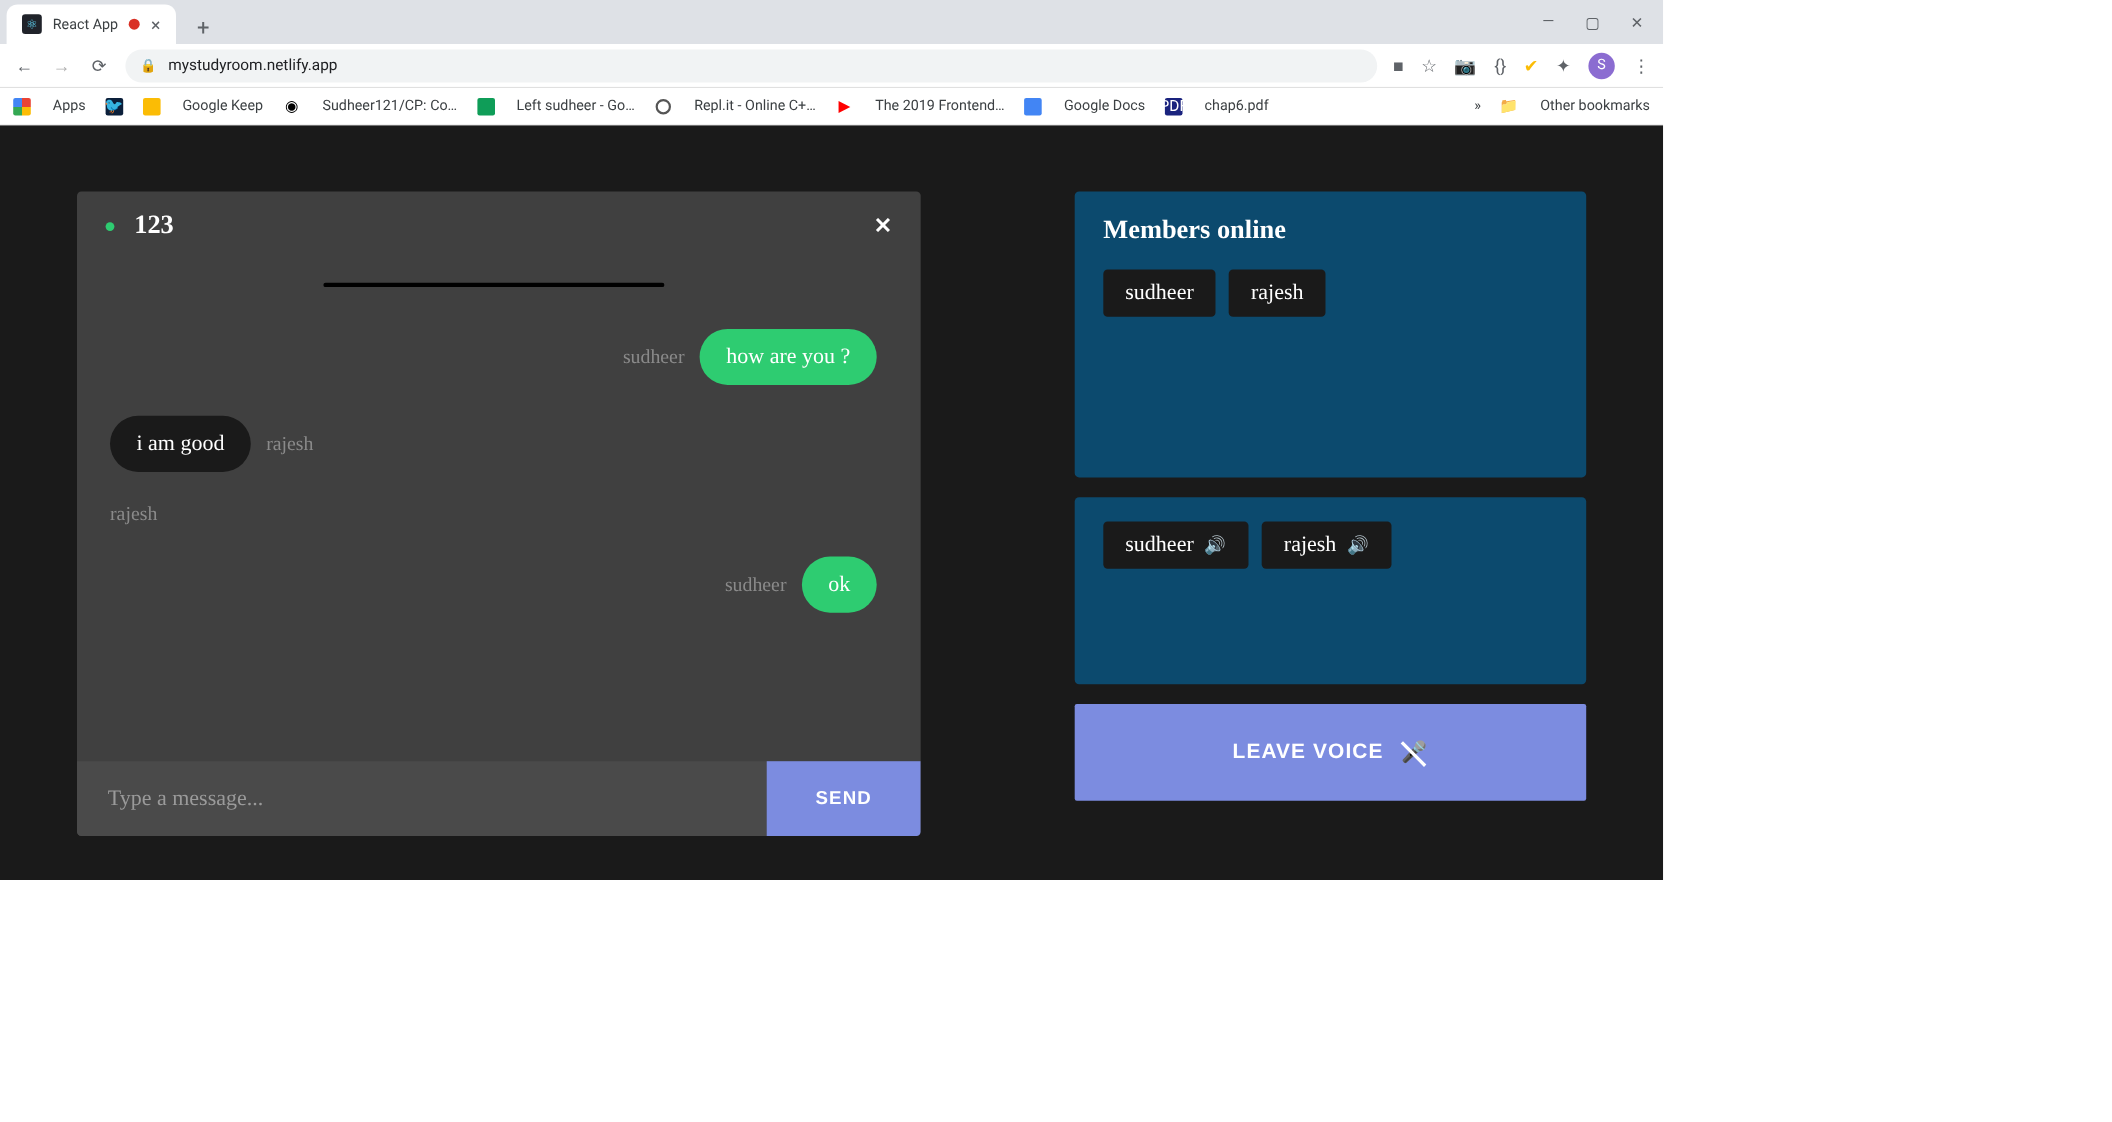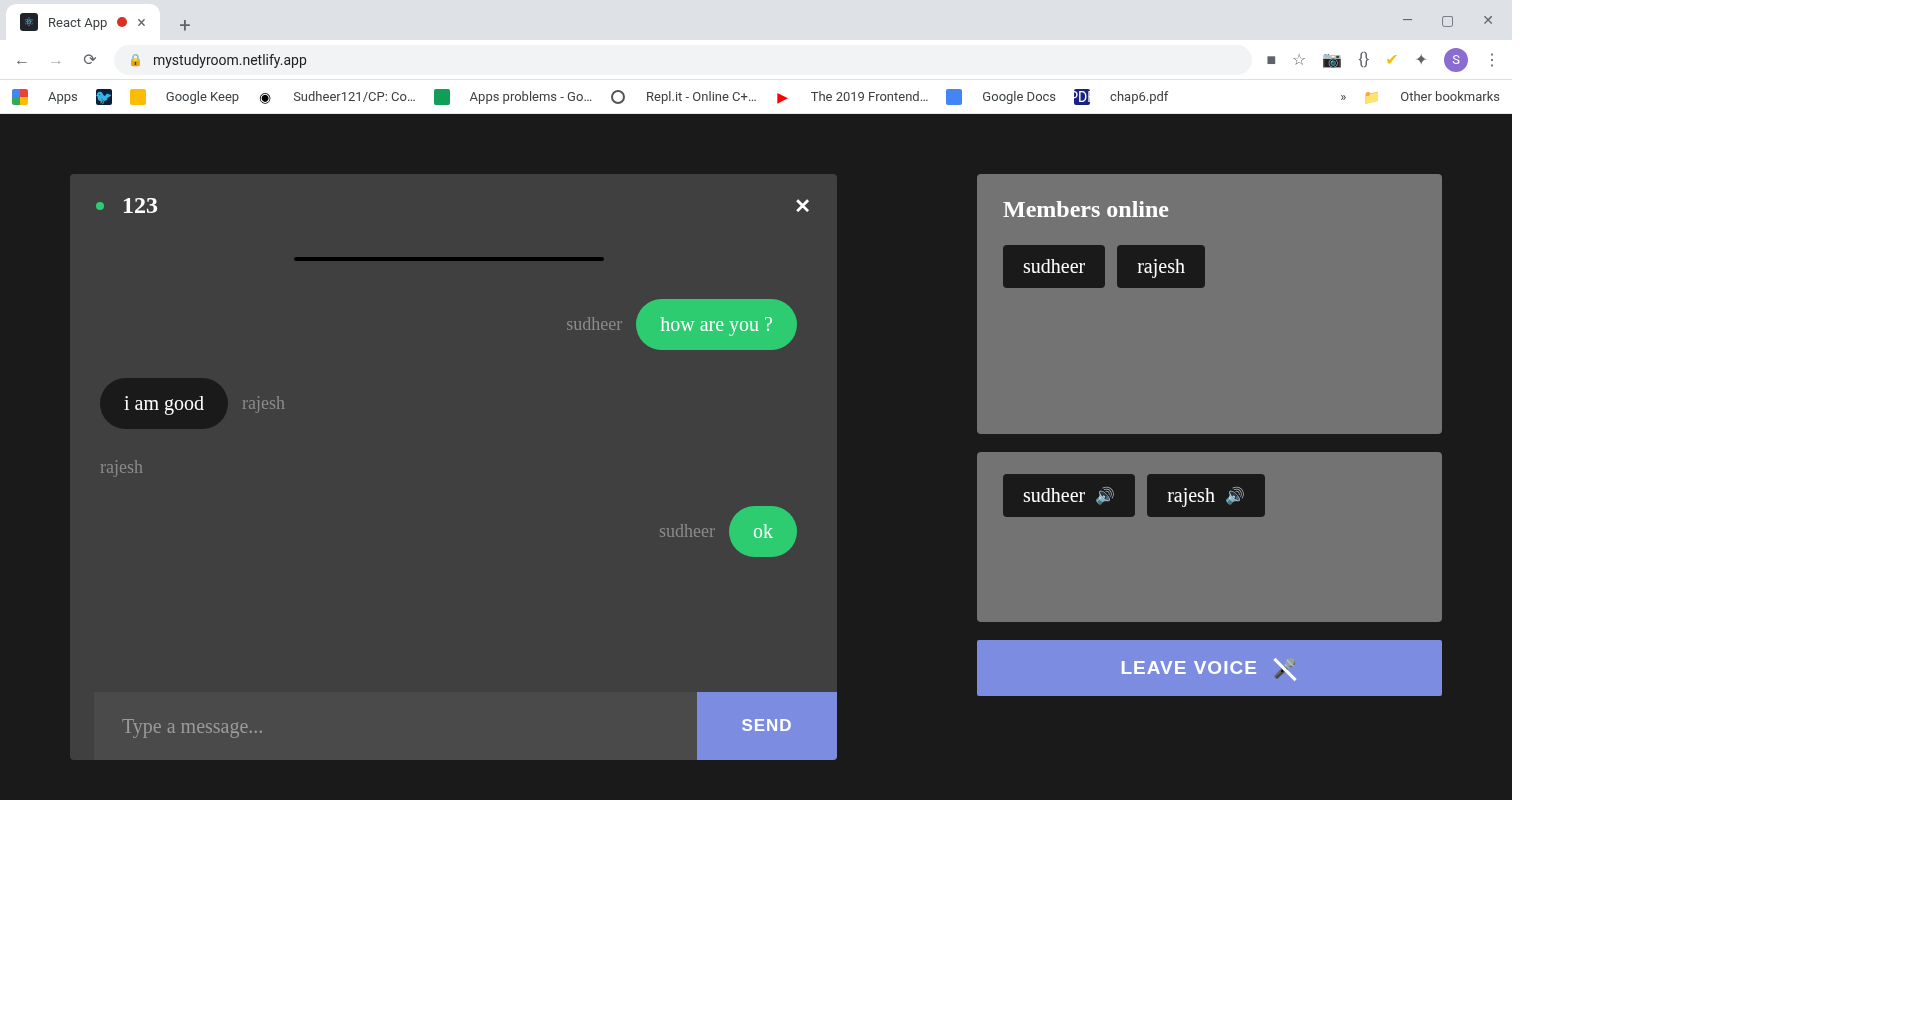--- a/index.html
+++ b/index.html
@@ -61,33 +61,33 @@
   .msg-scroll::-webkit-scrollbar-button { background:#e8e8e8; height:16px; }
 
   .msg { display:flex; align-items:center; gap:14px; }
   .msg.me { justify-content:flex-end; }
   .bubble { padding: 14px 24px; border-radius: 28px; font-size: 20px; }
   .msg.me .bubble { background:#2ecc71; color:#fff;text-align:center; }
   .msg.other .bubble { background:#1a1a1a; color:#fff; }
   .sender { color:#8a8a8a; font-size:18px; }
   .blackbar { height:4px; background:#000; width:310px; margin: 0 auto 10px; border-radius:2px; }
 
-  .composer { display:flex; height:68px;padding-left:24px; }
+  .composer { display:flex; height:68px; }
   .composer input { flex:1; background:#4a4a4a; border:none; padding: 0 28px; font-size:20px; color:#ddd; outline:none; font-family: inherit; }
   .composer input::placeholder { color:#9a9a9a; }
   .sendbtn { width:140px; background:#7c8ce0; color:#fff; border:none; font-size:17px; font-weight:bold; letter-spacing:1px; cursor:pointer; font-family: Arial, sans-serif; }
 
   .rightcol { display:flex; flex-direction:column; gap:18px; flex:1; max-width: 540px; }
-  .card { background:#737373; border-radius:4px; padding: 22px 26px; color:#fff; }
+  .card { background:#0c4a6e; border-radius:4px; padding: 22px 26px; color:#fff; }
   .card h2 { font-size:24px; font-weight:bold; margin-bottom:22px; font-family: Georgia, serif; }
   .chips { display:flex; gap:12px; flex-wrap:wrap; }
   .chip { background:#1a1a1a; padding:10px 20px; border-radius:4px; font-size:20px; display:flex; align-items:center; gap:10px; }
   .members-card { height: 260px; }
   .voice-card { height: 170px; }
-  .leave-btn { height:56px; background:#7c8ce0; color:#fff; border:none; border-radius:2px; display:flex; align-items:center; justify-content:center; gap:16px; font-size:19px; font-weight:bold; letter-spacing:1px; cursor:pointer; font-family: Arial, sans-serif; }
+  .leave-btn { height:88px; background:#7c8ce0; color:#fff; border:none; border-radius:2px; display:flex; align-items:center; justify-content:center; gap:16px; font-size:19px; font-weight:bold; letter-spacing:1px; cursor:pointer; font-family: Arial, sans-serif; }
   .mic-off { position:relative; display:inline-block; }
   .mic-off::after { content:""; position:absolute; left:-4px; top:50%; width:30px; height:3px; background:#fff; transform: rotate(45deg); transform-origin:center; }
 
   .vol-icon { font-size:16px; }
 </style>
 </head>
 <body>
 
 <div class="chrome">
 
@@ -137,21 +137,21 @@
     <div class="bm">
         <span class="ico ico-keep"></span>
         <span>Google Keep</span>
       </div>
     <div class="bm">
         <span class="ico ico-gh">◉</span>
         <span>Sudheer121/CP: Co…</span>
       </div>
     <div class="bm">
         <span class="ico ico-sheets"></span>
-        <span>Apps problems - Go…</span>
+        <span>Left sudheer - Go…</span>
       </div>
     <div class="bm">
         <span class="ico">
           <span class="ico-replit"></span>
         </span>
         <span>Repl.it - Online C+…</span>
       </div>
     <div class="bm">
         <span class="ico ico-yt">▶</span>
         <span>The 2019 Frontend…</span>

